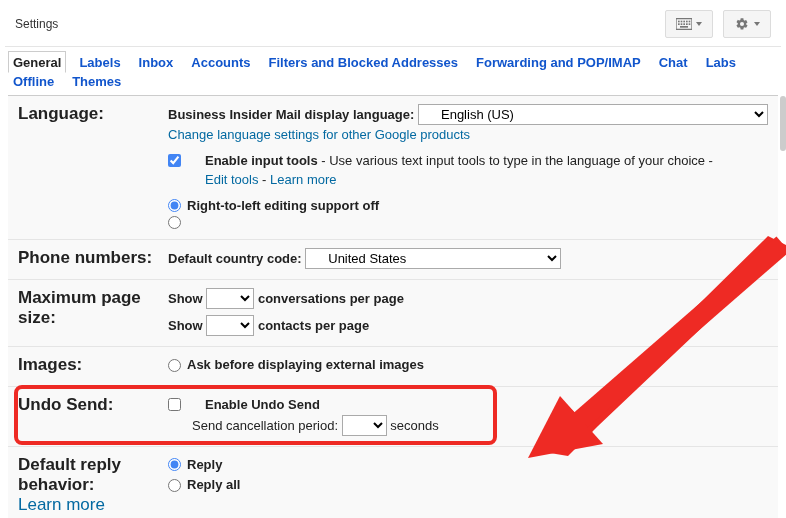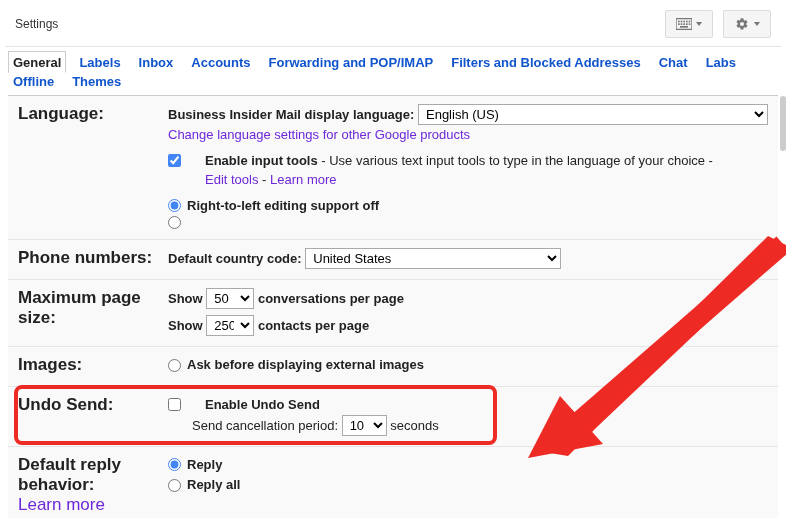--- a/index.html
+++ b/index.html
@@ -91,25 +91,25 @@
       font-weight: bold;
       color: #222;
       font-size: 17px;
       flex-shrink: 0;
     }
     .section-content {
       flex: 1;
       font-size: 13px;
       line-height: 1.5;
     }
-    .link { color: #6d28d9; cursor: pointer; }
+    .link { color: #0369a1; cursor: pointer; }
     .bold { font-weight: bold; }
     select {
       font-size: 13px;
-      padding: 1px 3px;
+      padding: 1px 18px;
       border: 1px solid #aaa;
       background: #fff;
       cursor: pointer;
     }
     .lang-select { width: 350px; }
     .country-select { width: 256px; }
     .num-select { width: 48px; }
     .sub-row { margin-top: 6px; }
     .check-row { display: flex; align-items: flex-start; gap: 24px; }
     .check-row input[type=checkbox] {
@@ -189,22 +189,22 @@
     </div>
   </div>
 </div>
 <div class="divider-line"></div>
 
 <div class="tabs" id="tabs">
     <span class="tab active">General</span>
     <span class="tab">Labels</span>
     <span class="tab">Inbox</span>
     <span class="tab">Accounts</span>
+    <span class="tab">Filters and Blocked Addresses</span>
     <span class="tab">Forwarding and POP/IMAP</span>
-    <span class="tab">Filters and Blocked Addresses</span>
     <span class="tab">Chat</span>
     <span class="tab">Labs</span>
     <span class="tab">Offline</span>
     <span class="tab">Themes</span>
   </div>
 
 <div class="content-wrapper">
   <div class="scrollbar-track">
       <div class="scrollbar-thumb"></div>
     </div>

